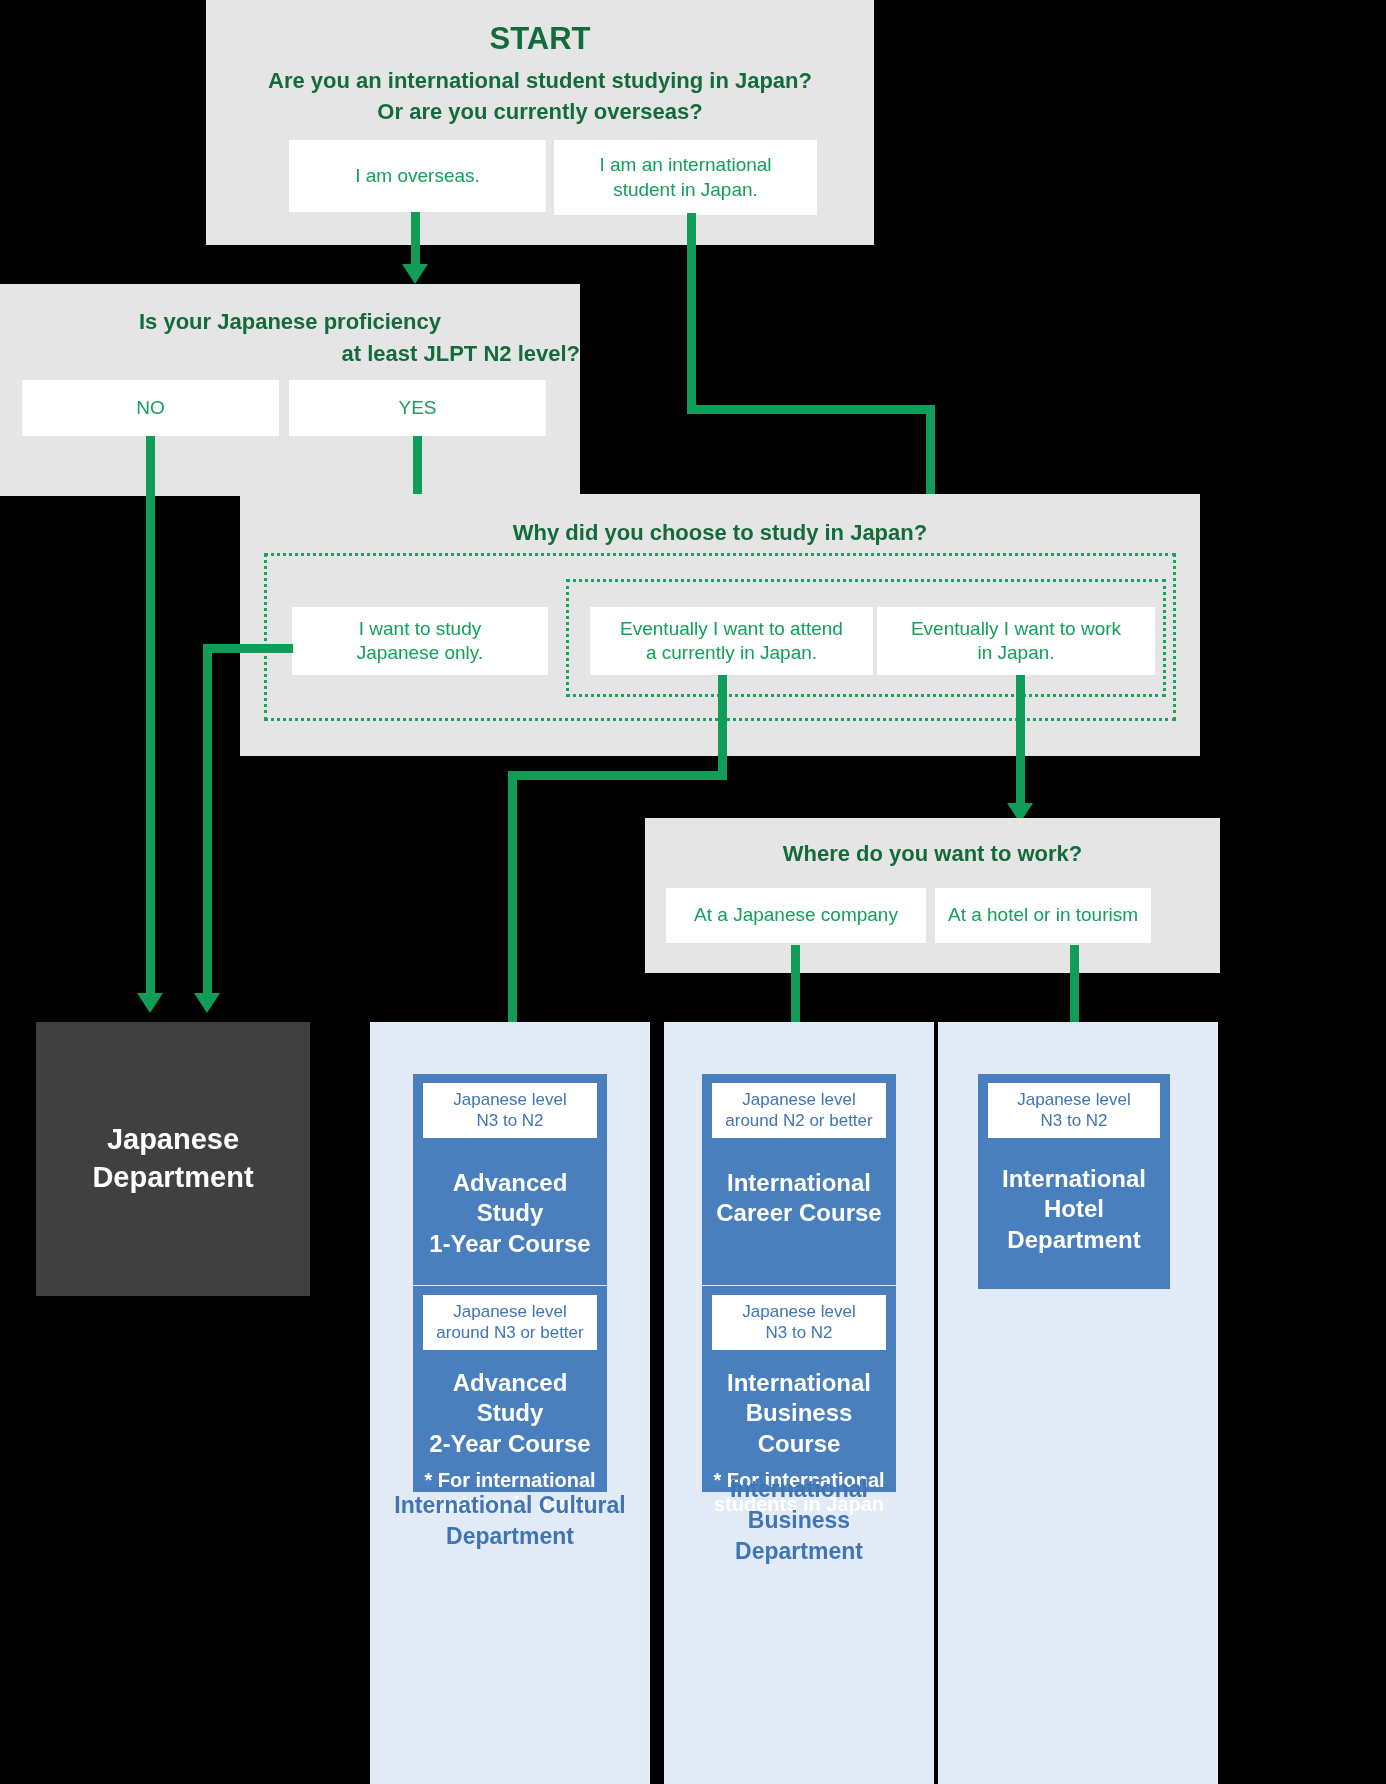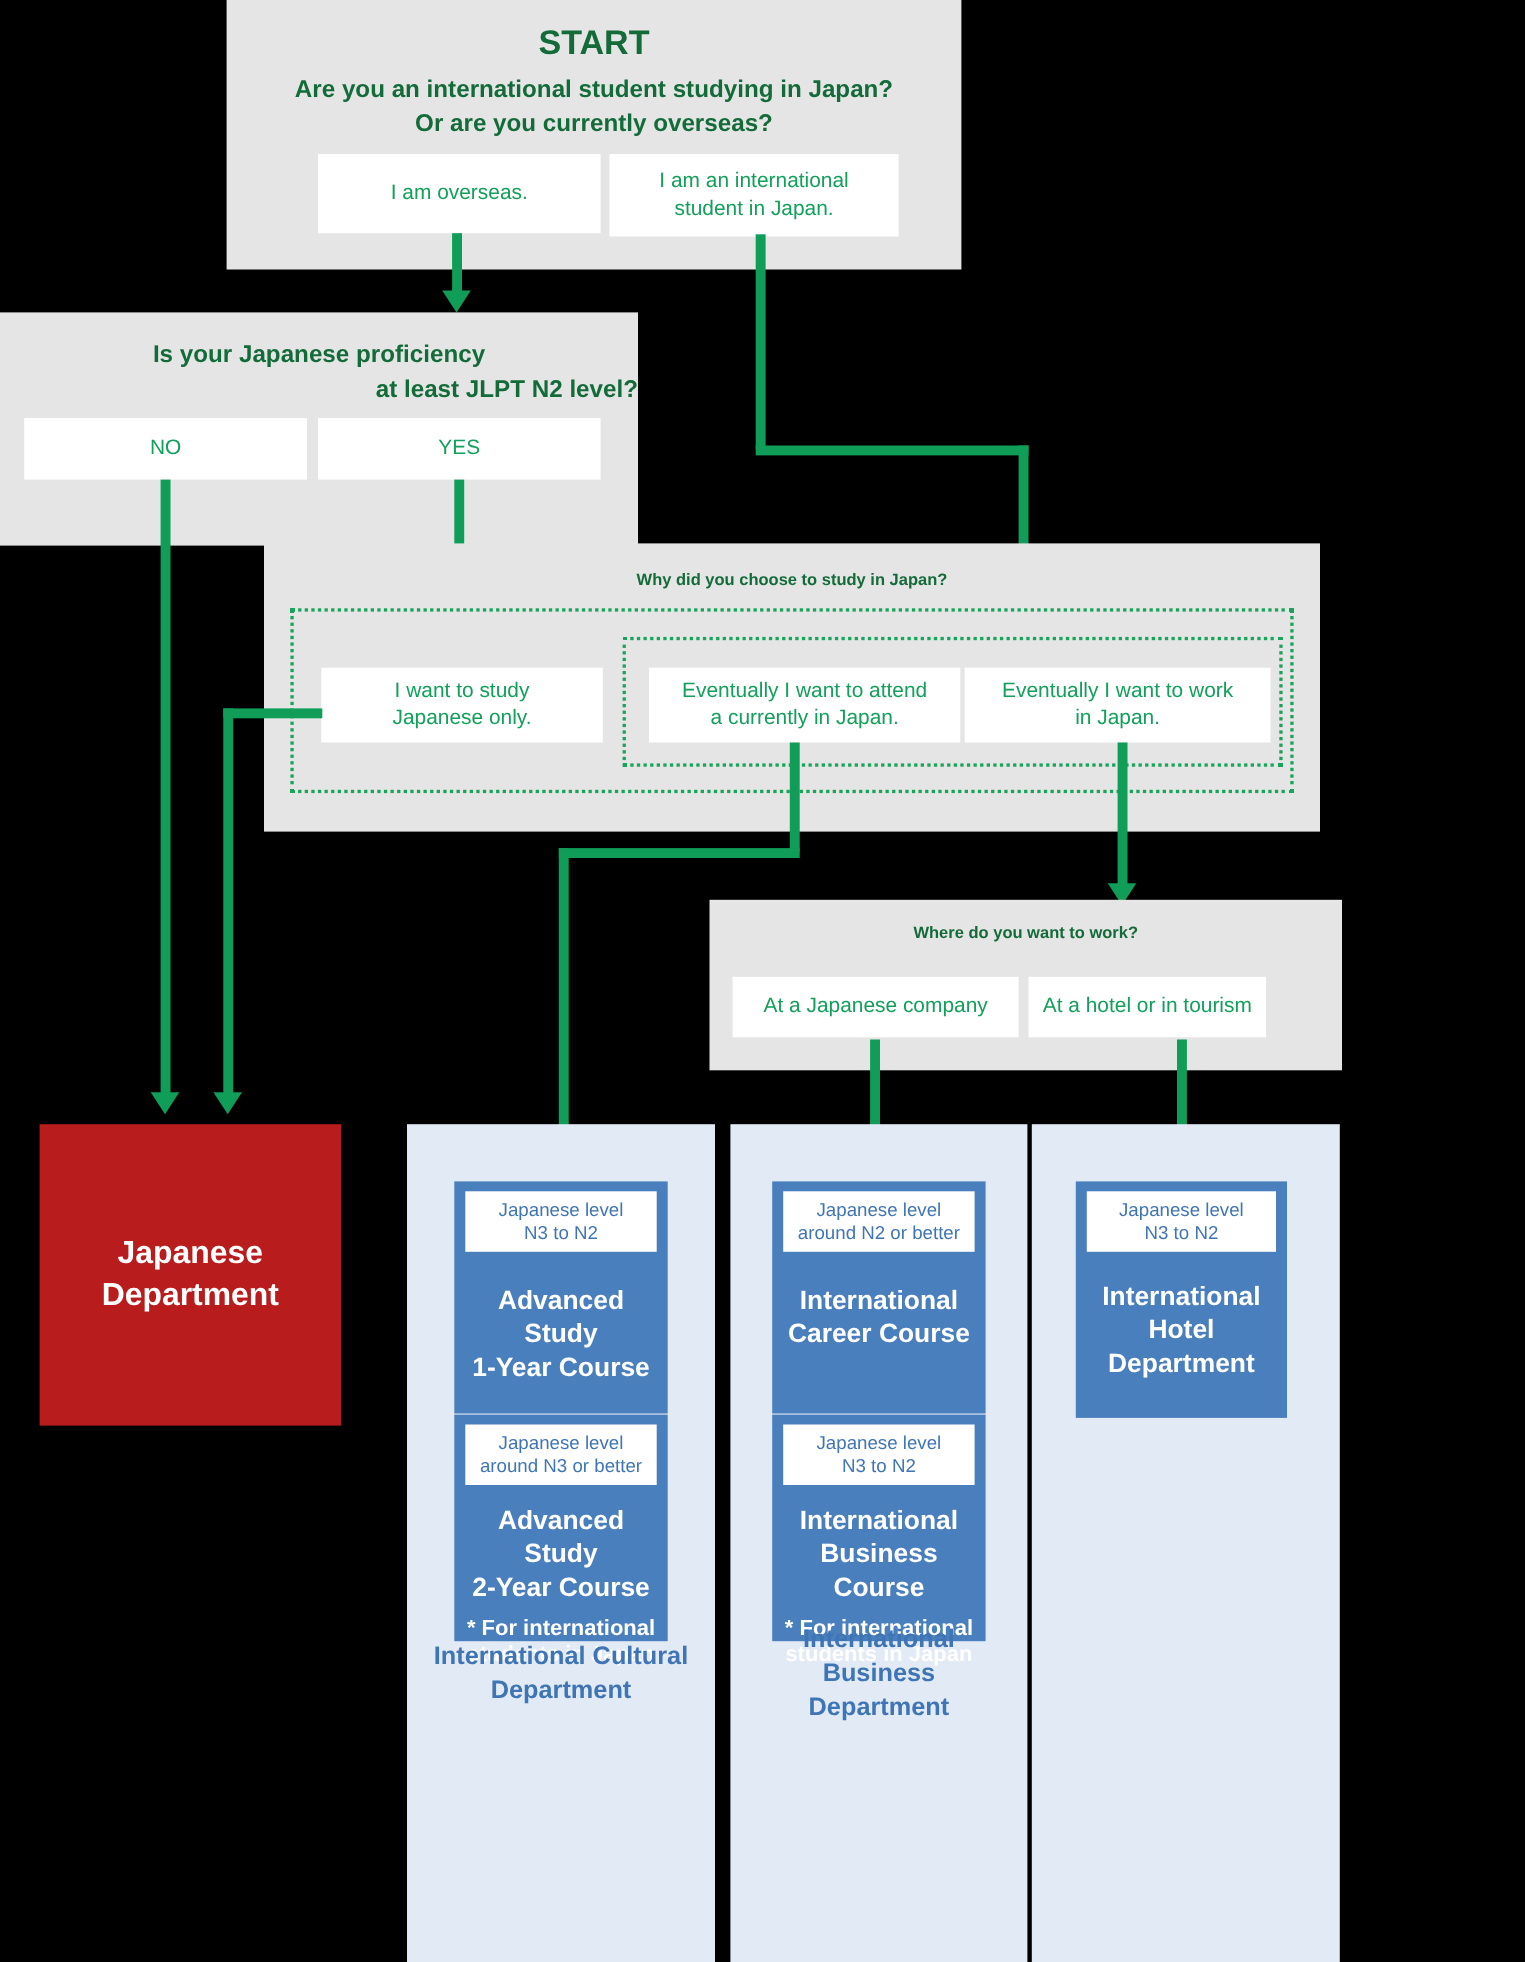--- a/index.html
+++ b/index.html
@@ -11,21 +11,21 @@
   .stage{position:absolute;left:0;top:0;width:1386px;height:1784px;}
   .abs{position:absolute;box-sizing:border-box;}
 
   
   .qpanel{background:#e5e5e5;}
   .qtitle{
     color:#146b3a;font-weight:bold;text-align:center;line-height:1.25;
   }
   .qtitle.start{font-size:31px;}
   .qtitle.sub{font-size:22px;}
-  .qtitle.plain{font-size:15px;}
+  .qtitle.plain{font-size:22px;}
 
   
   .chip{
     background:#ffffff;color:#13a05a;font-size:19px;line-height:1.28;
     display:flex;align-items:center;justify-content:center;text-align:center;
     box-sizing:border-box;padding:4px 8px;
   }
 
   
   .dotted{
@@ -35,21 +35,21 @@
   
   .vline{background:#0f9d58;}
   .hline{background:#0f9d58;}
   .arrowhead{
     width:0;height:0;border-left:13px solid transparent;
     border-right:13px solid transparent;border-top:20px solid #0f9d58;
   }
 
   
   .orangebox{
-    background:#b91c1c;color:#ffffff;font-weight:bold;font-size:29px;
+    background:#404040;color:#ffffff;font-weight:bold;font-size:29px;
     display:flex;align-items:center;justify-content:center;text-align:center;
     line-height:1.3;
   }
 
   
   .deptcol{background:#e2eaf6;}
   .deptname{
     color:#3f75b5;font-weight:bold;font-size:23px;text-align:center;
     line-height:1.35;
   }

